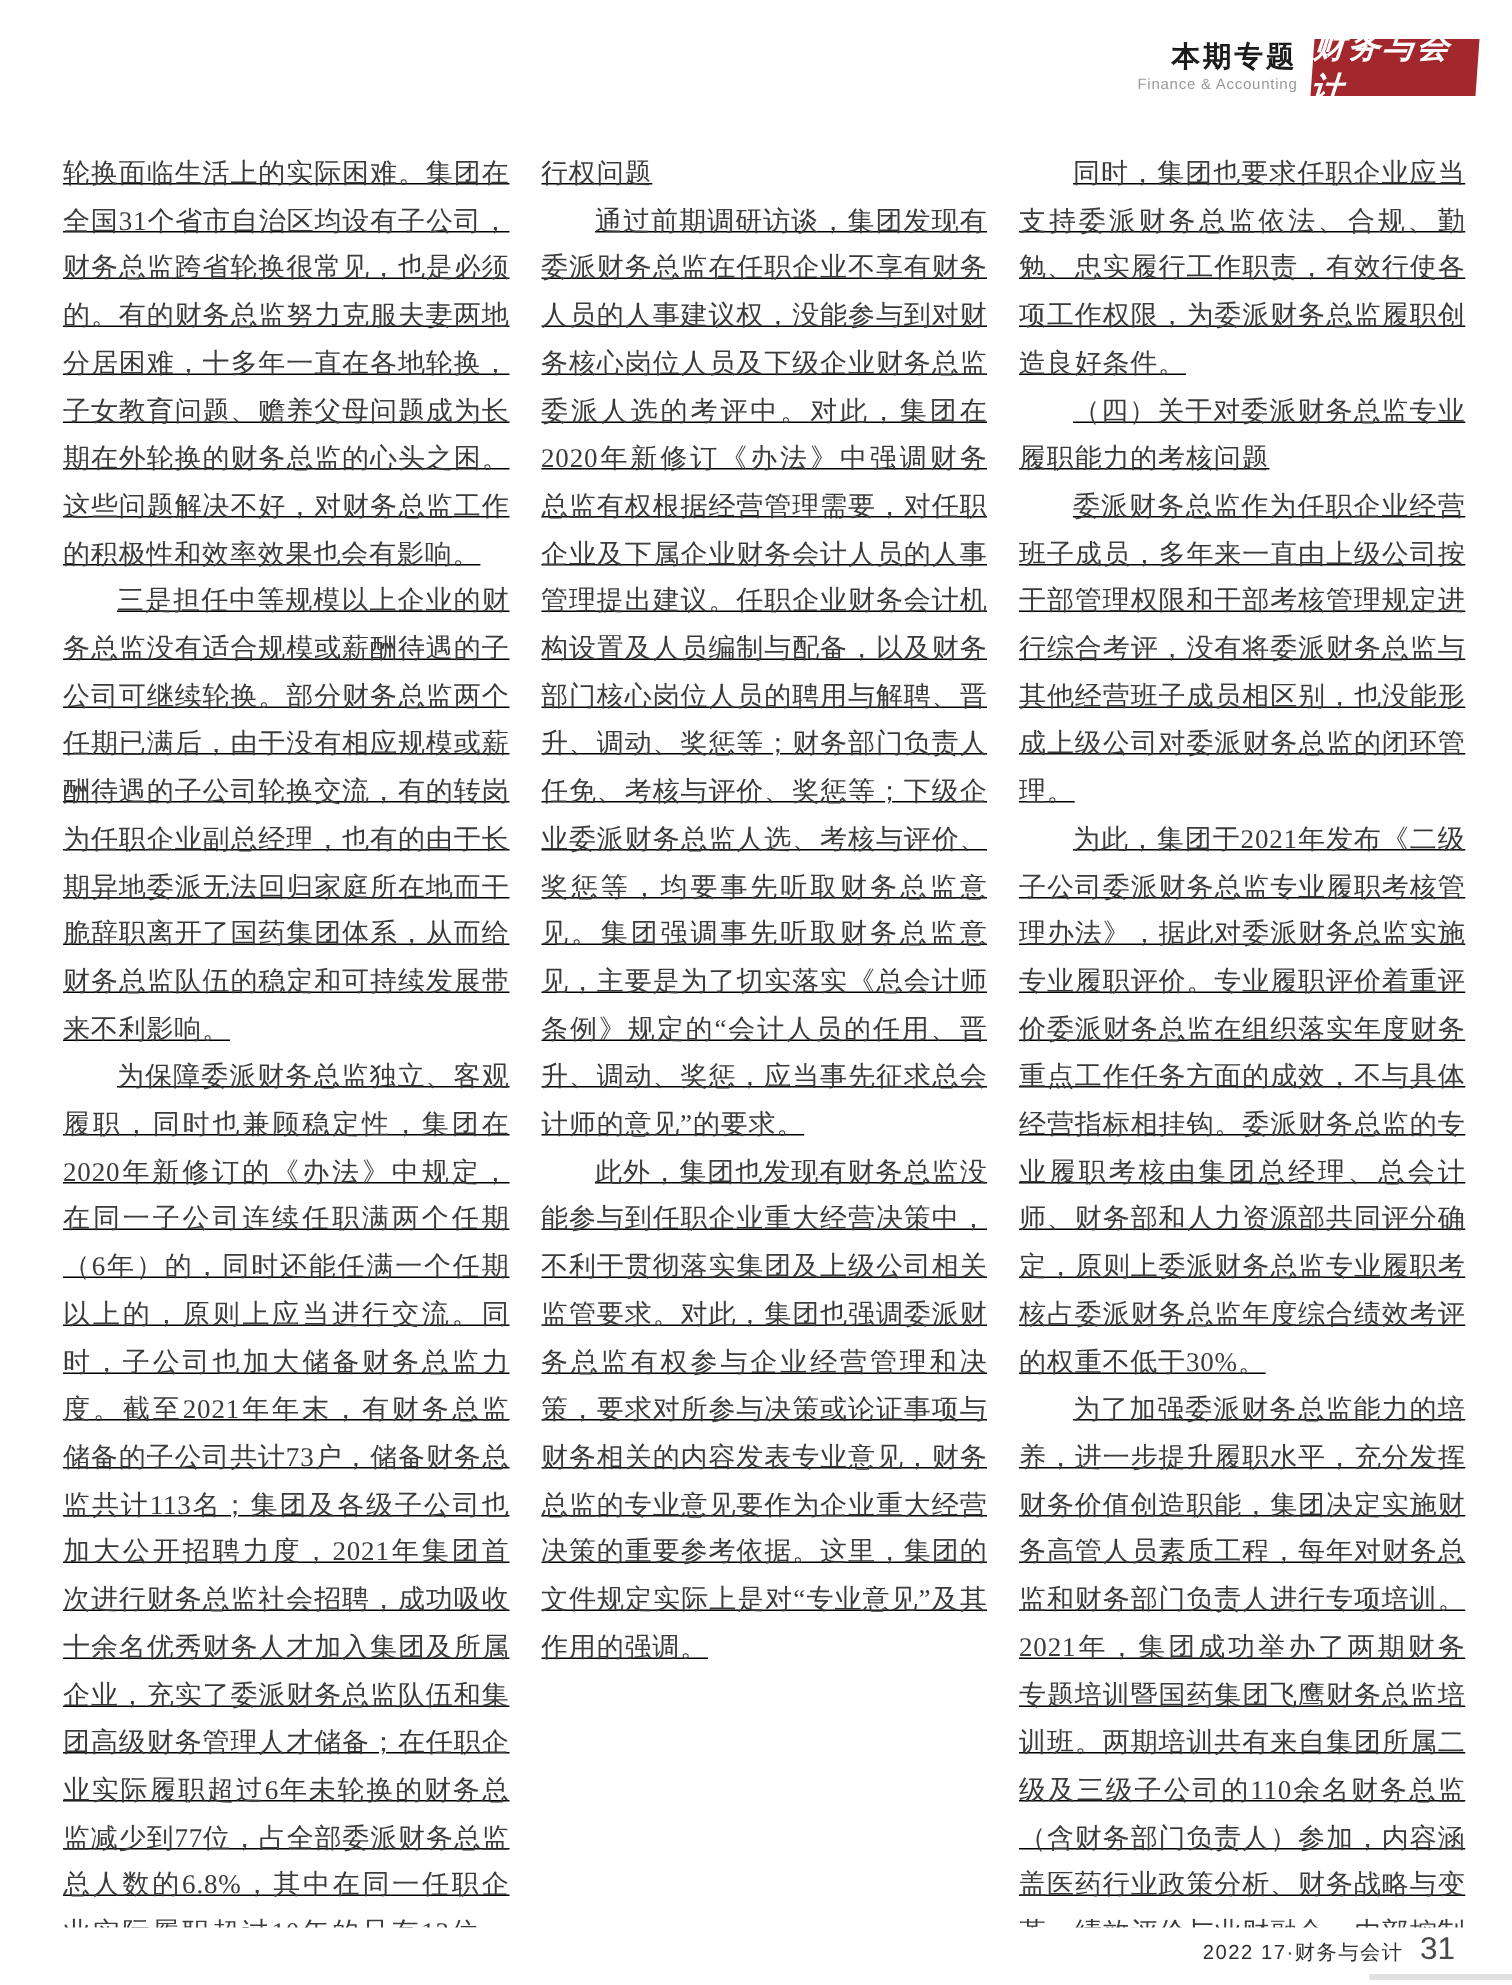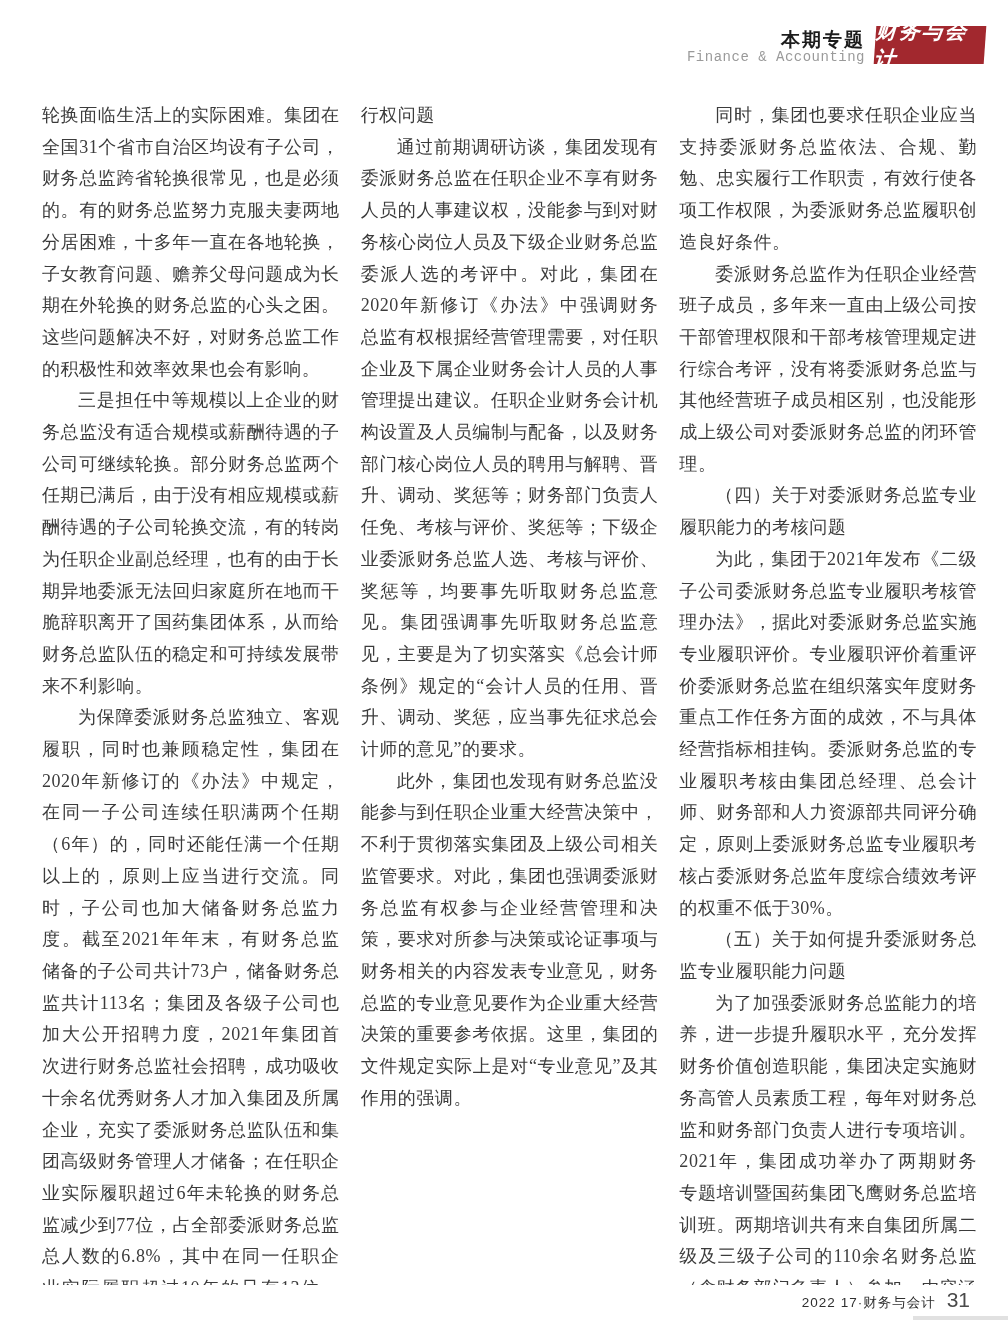--- a/index.html
+++ b/index.html
@@ -15,35 +15,35 @@
     overflow: hidden;
     font-family: "Liberation Serif", "DejaVu Serif", serif;
   }
 
   
   .header {
     position: absolute;
     top: 26px;
     right: 23px;
     display: flex;
-    align-items: flex-end;
+    align-items: center;
     gap: 10px;
   }
   .topic-block { text-align: right; }
   .topic-title {
     font-family: "Liberation Sans", "DejaVu Sans", sans-serif;
     font-size: 19px;
     font-weight: bold;
     color: #1c1c1c;
     letter-spacing: 2px;
     line-height: 22px;
   }
   .topic-subtitle {
-    font-family: Liberation Mono, monospace;
-    font-size: 14px;
+    font-family: Liberation Sans, sans-serif;
+    font-size: 10px;
     color: #9a9a9a;
     letter-spacing: 0.5px;
     line-height: 13px;
   }
   .journal-logo {
     width: 110px;
     height: 38px;
     background: #a2282e;
     color: #ffffff;
     display: flex;
@@ -60,20 +60,21 @@
   .content {
     position: absolute;
     top: 100px;
     left: 42px;
     width: 935px;
     height: 1185px;
     display: grid;
     grid-template-columns: repeat(3, 1fr);
     column-gap: 21px;
     overflow: hidden;
+    text-decoration: underline;
   }
   .col {
     overflow: hidden;
     height: 100%;
   }
   .col p {
     margin: 0;
     font-size: 18px;
     line-height: 31.7px;
     letter-spacing: 0.55px;
@@ -136,24 +137,23 @@
     </div>
 
     <div class="col">
       <p>行权问题</p>
       <p class="indent">通过前期调研访谈，集团发现有委派财务总监在任职企业不享有财务人员的人事建议权，没能参与到对财务核心岗位人员及下级企业财务总监委派人选的考评中。对此，集团在2020年新修订《办法》中强调财务总监有权根据经营管理需要，对任职企业及下属企业财务会计人员的人事管理提出建议。任职企业财务会计机构设置及人员编制与配备，以及财务部门核心岗位人员的聘用与解聘、晋升、调动、奖惩等；财务部门负责人任免、考核与评价、奖惩等；下级企业委派财务总监人选、考核与评价、奖惩等，均要事先听取财务总监意见。集团强调事先听取财务总监意见，主要是为了切实落实《总会计师条例》规定的“会计人员的任用、晋升、调动、奖惩，应当事先征求总会计师的意见”的要求。</p>
       <p class="indent">此外，集团也发现有财务总监没能参与到任职企业重大经营决策中，不利于贯彻落实集团及上级公司相关监管要求。对此，集团也强调委派财务总监有权参与企业经营管理和决策，要求对所参与决策或论证事项与财务相关的内容发表专业意见，财务总监的专业意见要作为企业重大经营决策的重要参考依据。这里，集团的文件规定实际上是对“专业意见”及其作用的强调。</p>
     </div>
 
     <div class="col">
       <p class="indent">同时，集团也要求任职企业应当支持委派财务总监依法、合规、勤勉、忠实履行工作职责，有效行使各项工作权限，为委派财务总监履职创造良好条件。</p>
+      <p class="indent">（四）关于对委派财务总监专业履职能力的考核问题</p>
       <p class="indent">委派财务总监作为任职企业经营班子成员，多年来一直由上级公司按干部管理权限和干部考核管理规定进行综合考评，没有将委派财务总监与其他经营班子成员相区别，也没能形成上级公司对委派财务总监的闭环管理。</p>
-      <p class="indent">（四）关于对委派财务总监专业履职能力的考核问题</p>
       <p class="indent">为此，集团于2021年发布《二级子公司委派财务总监专业履职考核管理办法》，据此对委派财务总监实施专业履职评价。专业履职评价着重评价委派财务总监在组织落实年度财务重点工作任务方面的成效，不与具体经营指标相挂钩。委派财务总监的专业履职考核由集团总经理、总会计师、财务部和人力资源部共同评分确定，原则上委派财务总监专业履职考核占委派财务总监年度综合绩效考评的权重不低于30%。</p>
-      <p class="indent">（五）关于如何提升委派财务总监专业履职能力问题</p>
       <p class="indent">为了加强委派财务总监能力的培养，进一步提升履职水平，充分发挥财务价值创造职能，集团决定实施财务高管人员素质工程，每年对财务总监和财务部门负责人进行专项培训。2021年，集团成功举办了两期财务专题培训暨国药集团飞鹰财务总监培训班。两期培训共有来自集团所属二级及三级子公司的110余名财务总监（含财务部门负责人）参加，内容涵盖医药行业政策分析、财务战略与变革、绩效评价与业财融合、内部控制实践</p>
     </div>
 
   </div>
 
   <div class="footer">
     <span class="footer-issue">2022 17·财务与会计</span>
     <span class="footer-page">31</span>
   </div>
 

